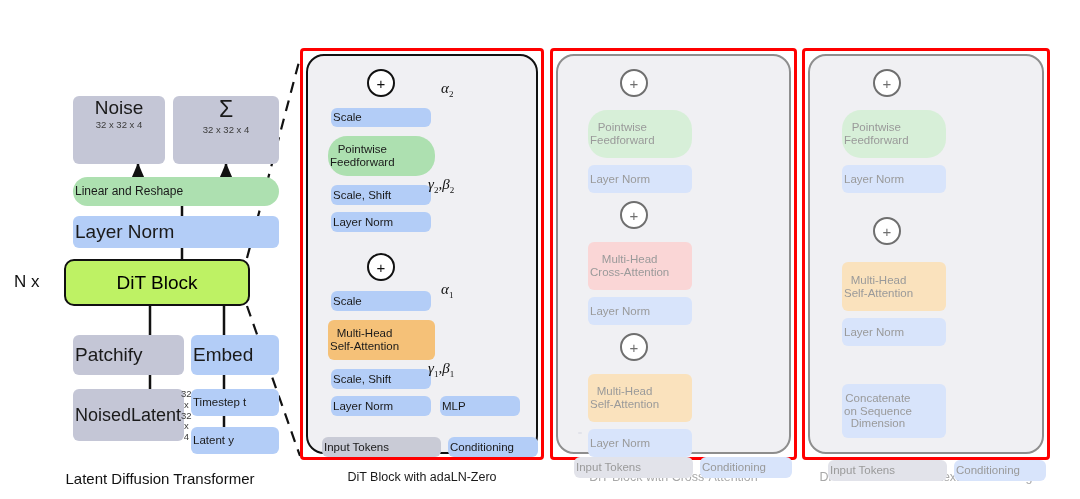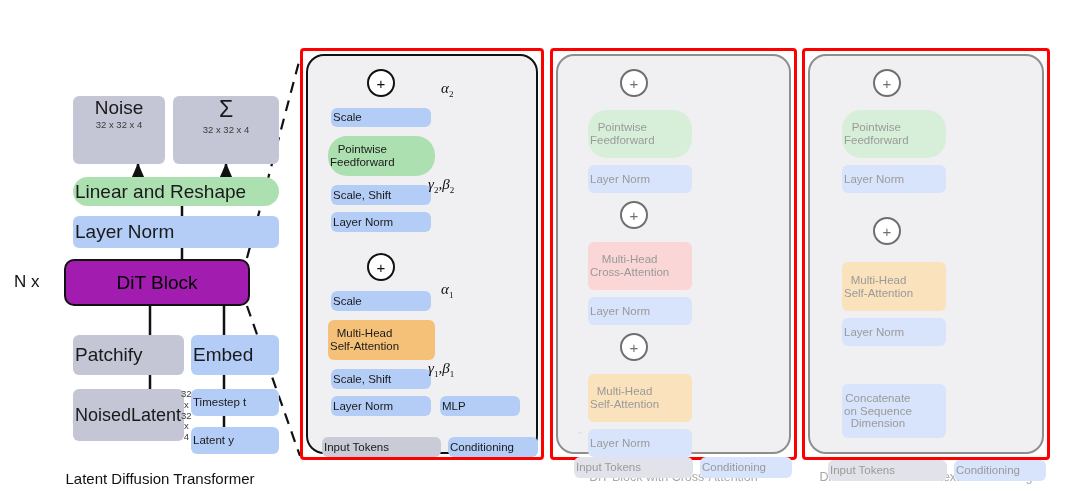--- a/index.html
+++ b/index.html
@@ -52,21 +52,21 @@
   }
   .faded .panel-inner{border-color:#8e8e8e;}
 
   .panel-caption{
     position:absolute;width:100%;text-align:center;
     font-size:12.5px;color:#1a1a1a;
   }
 
   .bigblock{
     position:absolute;box-sizing:border-box;
-    border:2.5px solid #111;border-radius:10px;background:#a21caf;
+    border:2.5px solid #111;border-radius:10px;background:#bef264;
     display:flex;align-items:center;justify-content:center;
   }
 
   .sublabel{display:block;font-size:9.5px;color:#3b3b3b;margin-top:2px;}
   .mainlabel{display:block;}
 
   .greek{position:absolute;font-family:"Liberation Serif",serif;font-style:italic;font-size:15px;color:#111;}
   .greek sub{font-size:9px;font-style:normal;}
 
   .caption-left{position:absolute;font-size:15px;color:#111;text-align:center;}
@@ -170,21 +170,21 @@
     <div class="node c-gray" style="left:73px;top:96px;width:92px;height:68px;flex-direction:column;font-size:19px;">
       <span class="mainlabel">Noise</span>
       <span class="sublabel">32 x 32 x 4</span>
     </div>
 
     <div class="node c-gray" style="left:173px;top:96px;width:106px;height:68px;flex-direction:column;font-size:23px;">
       <span class="mainlabel">Σ</span>
       <span class="sublabel" style="font-size:9.5px;">32 x 32 x 4</span>
     </div>
 
-    <div class="node c-green" style="left:73px;top:177px;width:206px;height:29px;font-size:19px;">Linear and Reshape</div>
+    <div class="node c-green" style="left:73px;top:177px;width:206px;height:29px;font-size:12px;">Linear and Reshape</div>
 
     <div class="node c-blue" style="left:73px;top:216px;width:206px;height:32px;font-size:19px;">Layer Norm</div>
 
     <div class="bigblock" style="left:64px;top:259px;width:186px;height:47px;font-size:19px;">DiT Block</div>
 
     <div class="node c-gray" style="left:73px;top:335px;width:111px;height:40px;font-size:19px;">Patchify</div>
 
     <div class="node c-blue" style="left:191px;top:335px;width:88px;height:40px;font-size:19px;">Embed</div>
 
     <div class="node c-gray" style="left:73px;top:389px;width:111px;height:52px;flex-direction:row;font-size:18px;">
@@ -230,20 +230,21 @@
 
     <div class="node c-lgray" style="left:322px;top:437px;width:119px;height:20px;font-size:11.5px;">Input Tokens</div>
 
     <div class="node c-blue" style="left:448px;top:437px;width:90px;height:20px;font-size:11.5px;">Conditioning</div>
 
     <div class="greek" style="left:441px;top:80px;">α<sub>2</sub></div>
     <div class="greek" style="left:428px;top:176px;">γ<sub>2</sub>,β<sub>2</sub></div>
     <div class="greek" style="left:441px;top:281px;">α<sub>1</sub></div>
     <div class="greek" style="left:428px;top:360px;">γ<sub>1</sub>,β<sub>1</sub></div>
   </div>
+  <div class="panel-caption" style="left:300px;top:470px;width:244px;color:#1a1a1a;">DiT Block with adaLN-Zero</div>
 
   <div class="faded">
     <div class="panel" style="left:550px;top:48px;width:247px;height:412px;">
       <div class="panel-inner"></div>
     </div>
     <div>
       <div class="plus" style="left:620px;top:69px;width:28px;height:28px;">+</div>
 
       <div class="node c-green" style="left:588px;top:110px;width:104px;height:48px;font-size:11.5px;white-space:pre-line;">Pointwise
 Feedforward</div>

